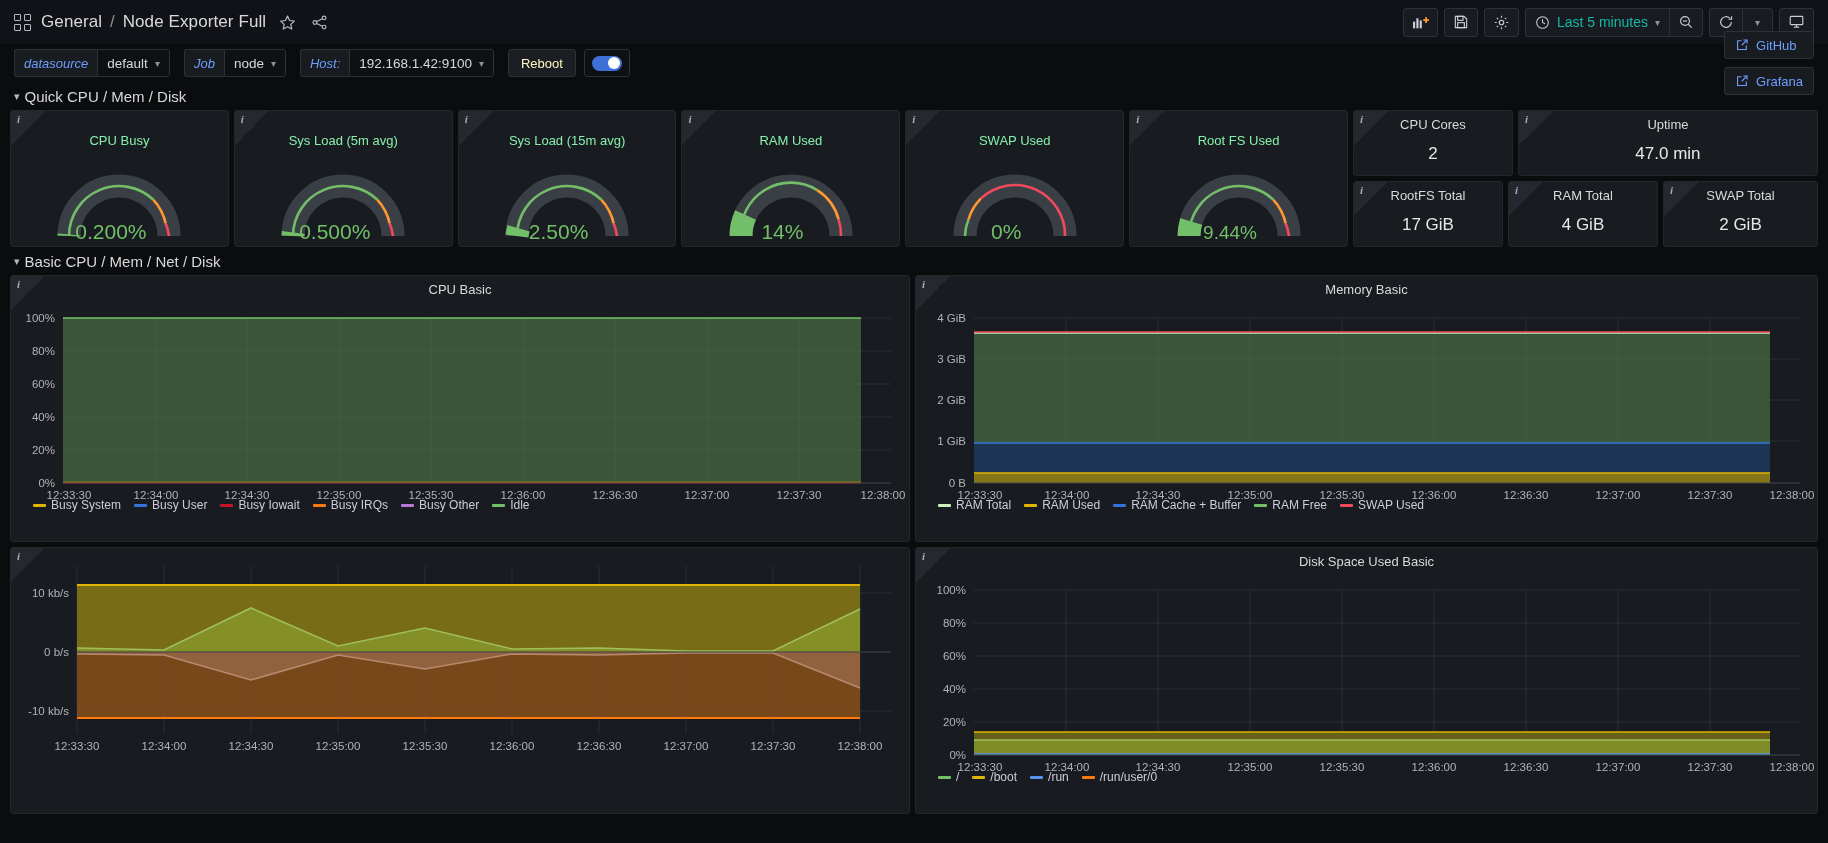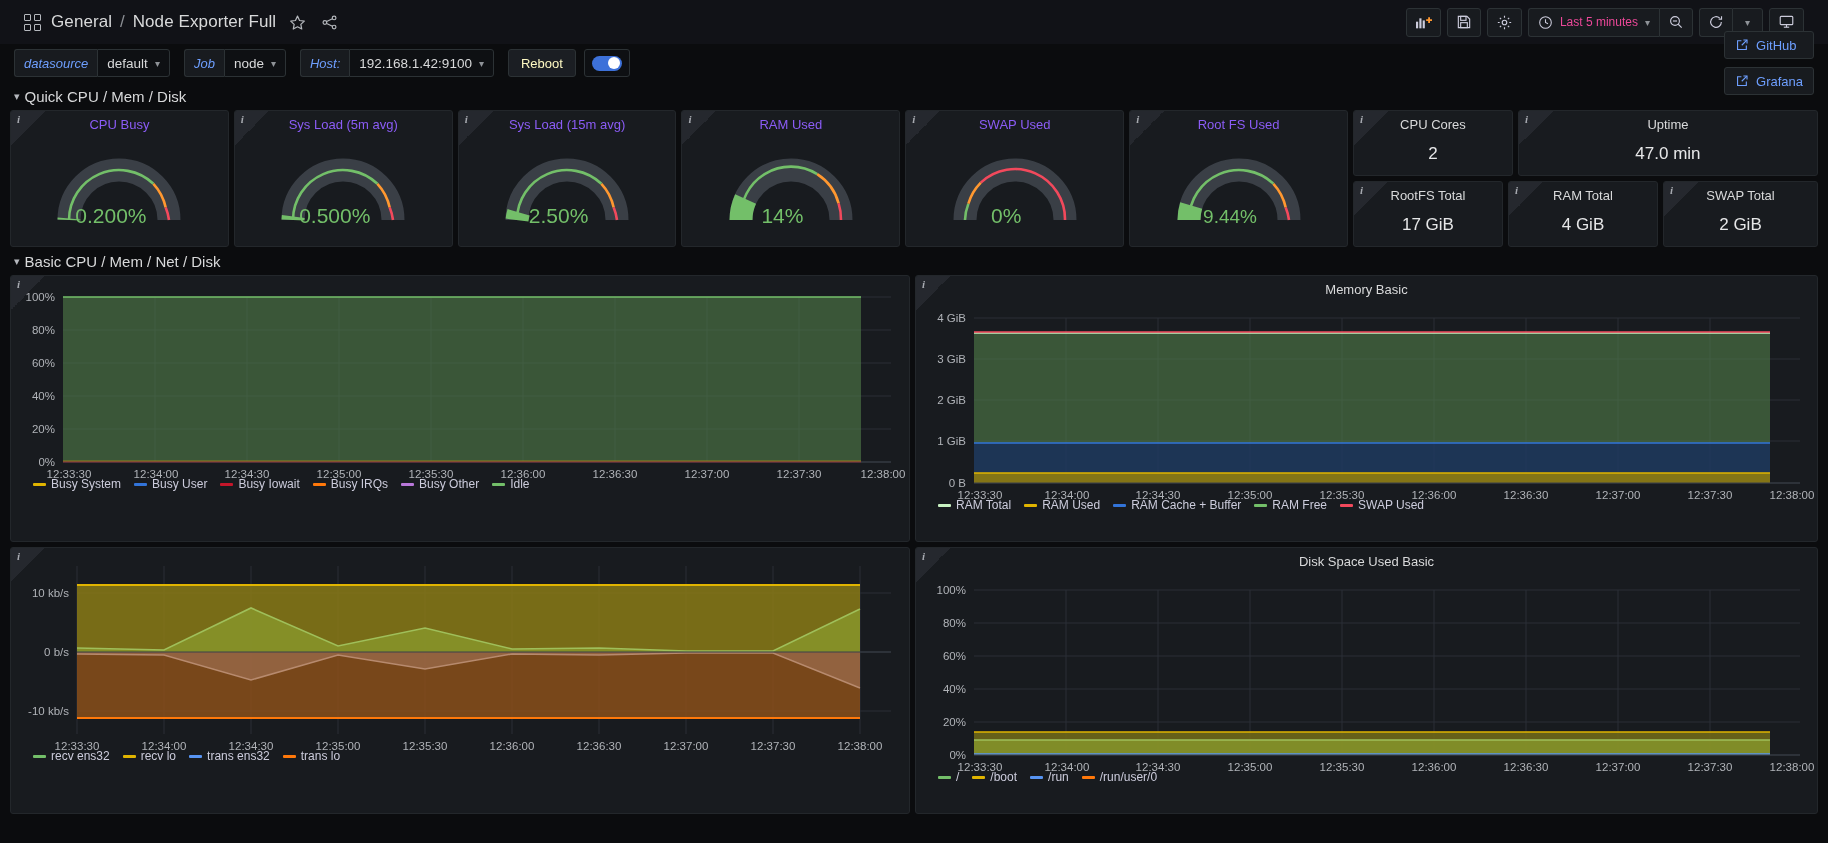--- a/index.html
+++ b/index.html
@@ -8,39 +8,39 @@
     background: #0b0c0e;
     font-family: "Liberation Sans", sans-serif;
     color: #d8d9da;
     overflow: hidden;
   }
   .app { width: 1828px; height: 843px; position: relative; }
 
   
   .topnav {
     height: 44px; display: flex; align-items: center;
-    padding: 0 24px; background: #111217;
+    padding: 0 14px; background: #111217;
   }
   .topnav-left { display: flex; align-items: center; gap: 10px; }
   .grid-icon { width: 17px; height: 17px; display: grid;
     grid-template-columns: 1fr 1fr; grid-template-rows: 1fr 1fr; gap: 3px; }
   .grid-icon i { display:block; border: 1.6px solid #b5b8bd; border-radius: 1px; }
   .crumb { font-size: 17px; color: #d8d9da; letter-spacing: .1px; }
   .crumb .sep { color: #8c8f94; margin: 0 3px; }
   .icon-btn-plain { color: #b5b8bd; display:inline-flex; align-items:center;
     justify-content:center; width: 22px; height: 22px; cursor: pointer; }
   .topnav-right { margin-left: auto; display: flex; align-items: center; gap: 6px; }
   .tbtn {
     height: 29px; min-width: 31px; padding: 0 8px;
     border: 1px solid #2c3235; border-radius: 3px; background: #181b1f;
     display: flex; align-items: center; justify-content: center; gap: 7px;
     color: #ccccdc; font-size: 13px; cursor: pointer;
   }
   .tbtn.timepicker { padding: 0 9px; }
-  .tbtn .tlabel { color: #ec4899; font-size: 12px; }
+  .tbtn .tlabel { color: #14b8a6; font-size: 14px; }
   .tbtn .chev { color: #8e9297; font-size: 10px; }
   .grp { display: flex; }
   .grp .tbtn { border-radius: 0; border-right: none; }
   .grp .tbtn:first-child { border-radius: 3px 0 0 3px; }
   .grp .tbtn:last-child { border-radius: 0 3px 3px 0; border-right: 1px solid #2c3235; }
 
   
   .varbar { height: 38px; display: flex; align-items: center; padding: 0 14px; gap: 0; }
   .varpair { display: flex; margin-right: 14px; }
   .varlabel {
@@ -87,22 +87,22 @@
   }
   .panel .infocorner {
     position: absolute; left: 0; top: 0; width: 34px; height: 34px;
     background: linear-gradient(135deg, #25282e 0%, #25282e 50%, transparent 50%);
   }
   .panel .infoi {
     position: absolute; left: 6px; top: 2px; color: #a7aab0;
     font-size: 11px; font-style: italic; font-family: "Liberation Serif", serif;
     font-weight: bold; z-index: 2; cursor: pointer;
   }
-  .panel-title { text-align: center; font-size: 13px; color: #8b5cf6;
-    padding-top: 6px; font-weight: 500; }
+  .panel-title { text-align: center; font-size: 13px; color: #86efac;
+    padding-top: 22px; font-weight: 500; }
 
   
   .gauge-panel { width: 228px; height: 137px; }
   .gauge-wrap { position: relative; width: 100%; height: 108px; }
   .gauge-wrap svg { display: block; margin: 0 auto; }
   .gauge-val {
     position: absolute; left: 0; right: 17px; bottom: 12px; text-align: center;
     font-size: 21px; color: #73bf69; font-weight: 400;
   }
   .gauge-val.small { font-size: 19px; }
@@ -420,20 +420,21 @@
   <div class="section-row">
     <span class="chev">▾</span>
     <span class="section-title">Basic CPU / Mem / Net / Disk</span>
   </div>
 
   <div class="panel-grid">
 
     <div class="panel ts-panel" style="width:900px;">
       <div class="infocorner"></div>
       <div class="infoi">i</div>
+      <div class="ts-title">CPU Basic</div>
       <div class="ts-body">
         <svg width="898" height="205" viewBox="0 0 898 205">
           <g>
             <text class="axis-text" x="44" y="25" text-anchor="end">100%</text>
             <text class="axis-text" x="44" y="58" text-anchor="end">80%</text>
             <text class="axis-text" x="44" y="91" text-anchor="end">60%</text>
             <text class="axis-text" x="44" y="124" text-anchor="end">40%</text>
             <text class="axis-text" x="44" y="157" text-anchor="end">20%</text>
             <text class="axis-text" x="44" y="190" text-anchor="end">0%</text>
           </g>
@@ -645,38 +646,20 @@
             <text class="axis-text" x="240" y="202" text-anchor="middle">12:34:30</text>
             <text class="axis-text" x="327" y="202" text-anchor="middle">12:35:00</text>
             <text class="axis-text" x="414" y="202" text-anchor="middle">12:35:30</text>
             <text class="axis-text" x="501" y="202" text-anchor="middle">12:36:00</text>
             <text class="axis-text" x="588" y="202" text-anchor="middle">12:36:30</text>
             <text class="axis-text" x="675" y="202" text-anchor="middle">12:37:00</text>
             <text class="axis-text" x="762" y="202" text-anchor="middle">12:37:30</text>
             <text class="axis-text" x="849" y="202" text-anchor="middle">12:38:00</text>
           </g>
         </svg>
-        <div class="legend">
-          <div class="legend-item">
-              <span class="legend-swatch" style="background:#73bf69"></span>
-              <span class="legend-label">recv ens32</span>
-            </div>
-          <div class="legend-item">
-              <span class="legend-swatch" style="background:#e0b400"></span>
-              <span class="legend-label">recv lo</span>
-            </div>
-          <div class="legend-item">
-              <span class="legend-swatch" style="background:#5794f2"></span>
-              <span class="legend-label">trans ens32</span>
-            </div>
-          <div class="legend-item">
-              <span class="legend-swatch" style="background:#ff780a"></span>
-              <span class="legend-label">trans lo</span>
-            </div>
-        </div>
       </div>
     </div>
 
     <div class="panel ts-panel" style="width:903px;">
       <div class="infocorner"></div>
       <div class="infoi">i</div>
       <div class="ts-title">Disk Space Used Basic</div>
       <div class="ts-body">
         <svg width="901" height="205" viewBox="0 0 901 205">
           <g>

